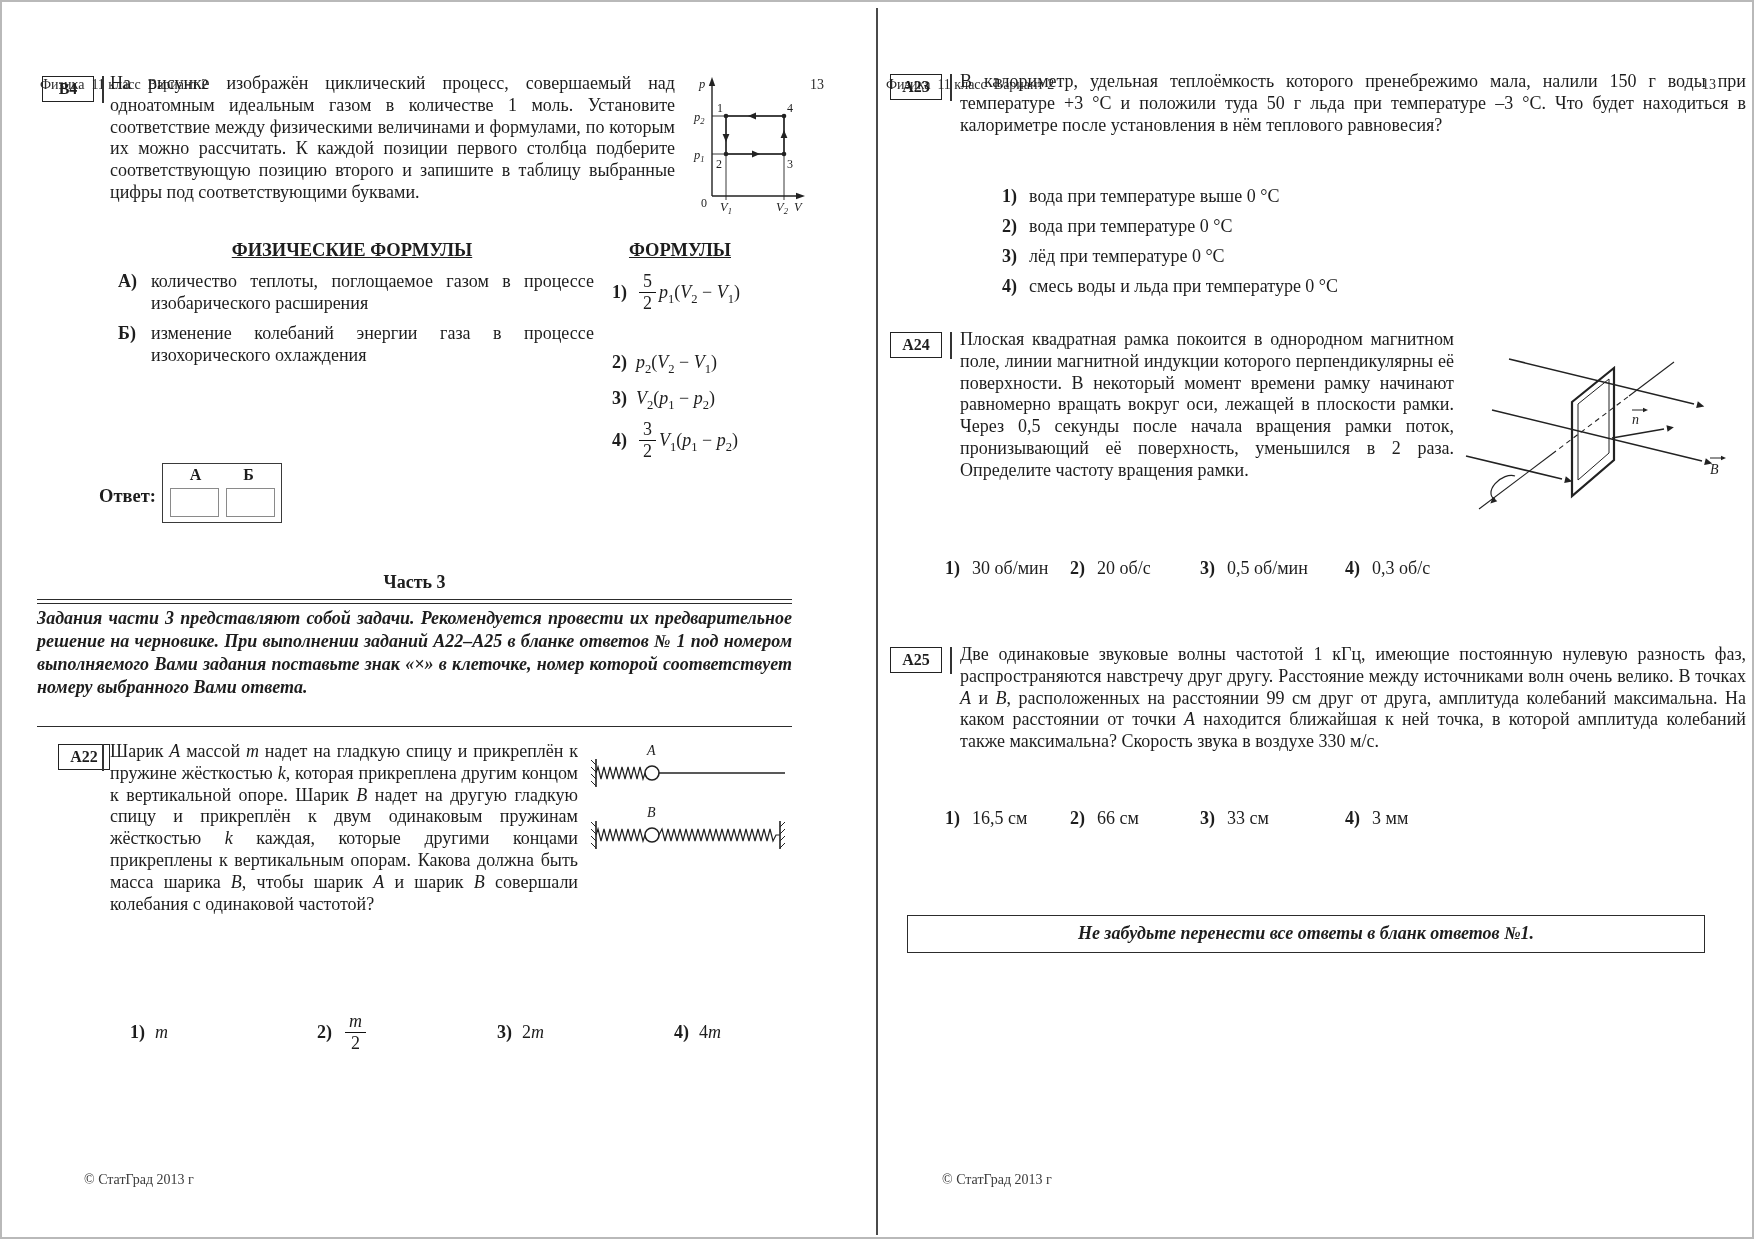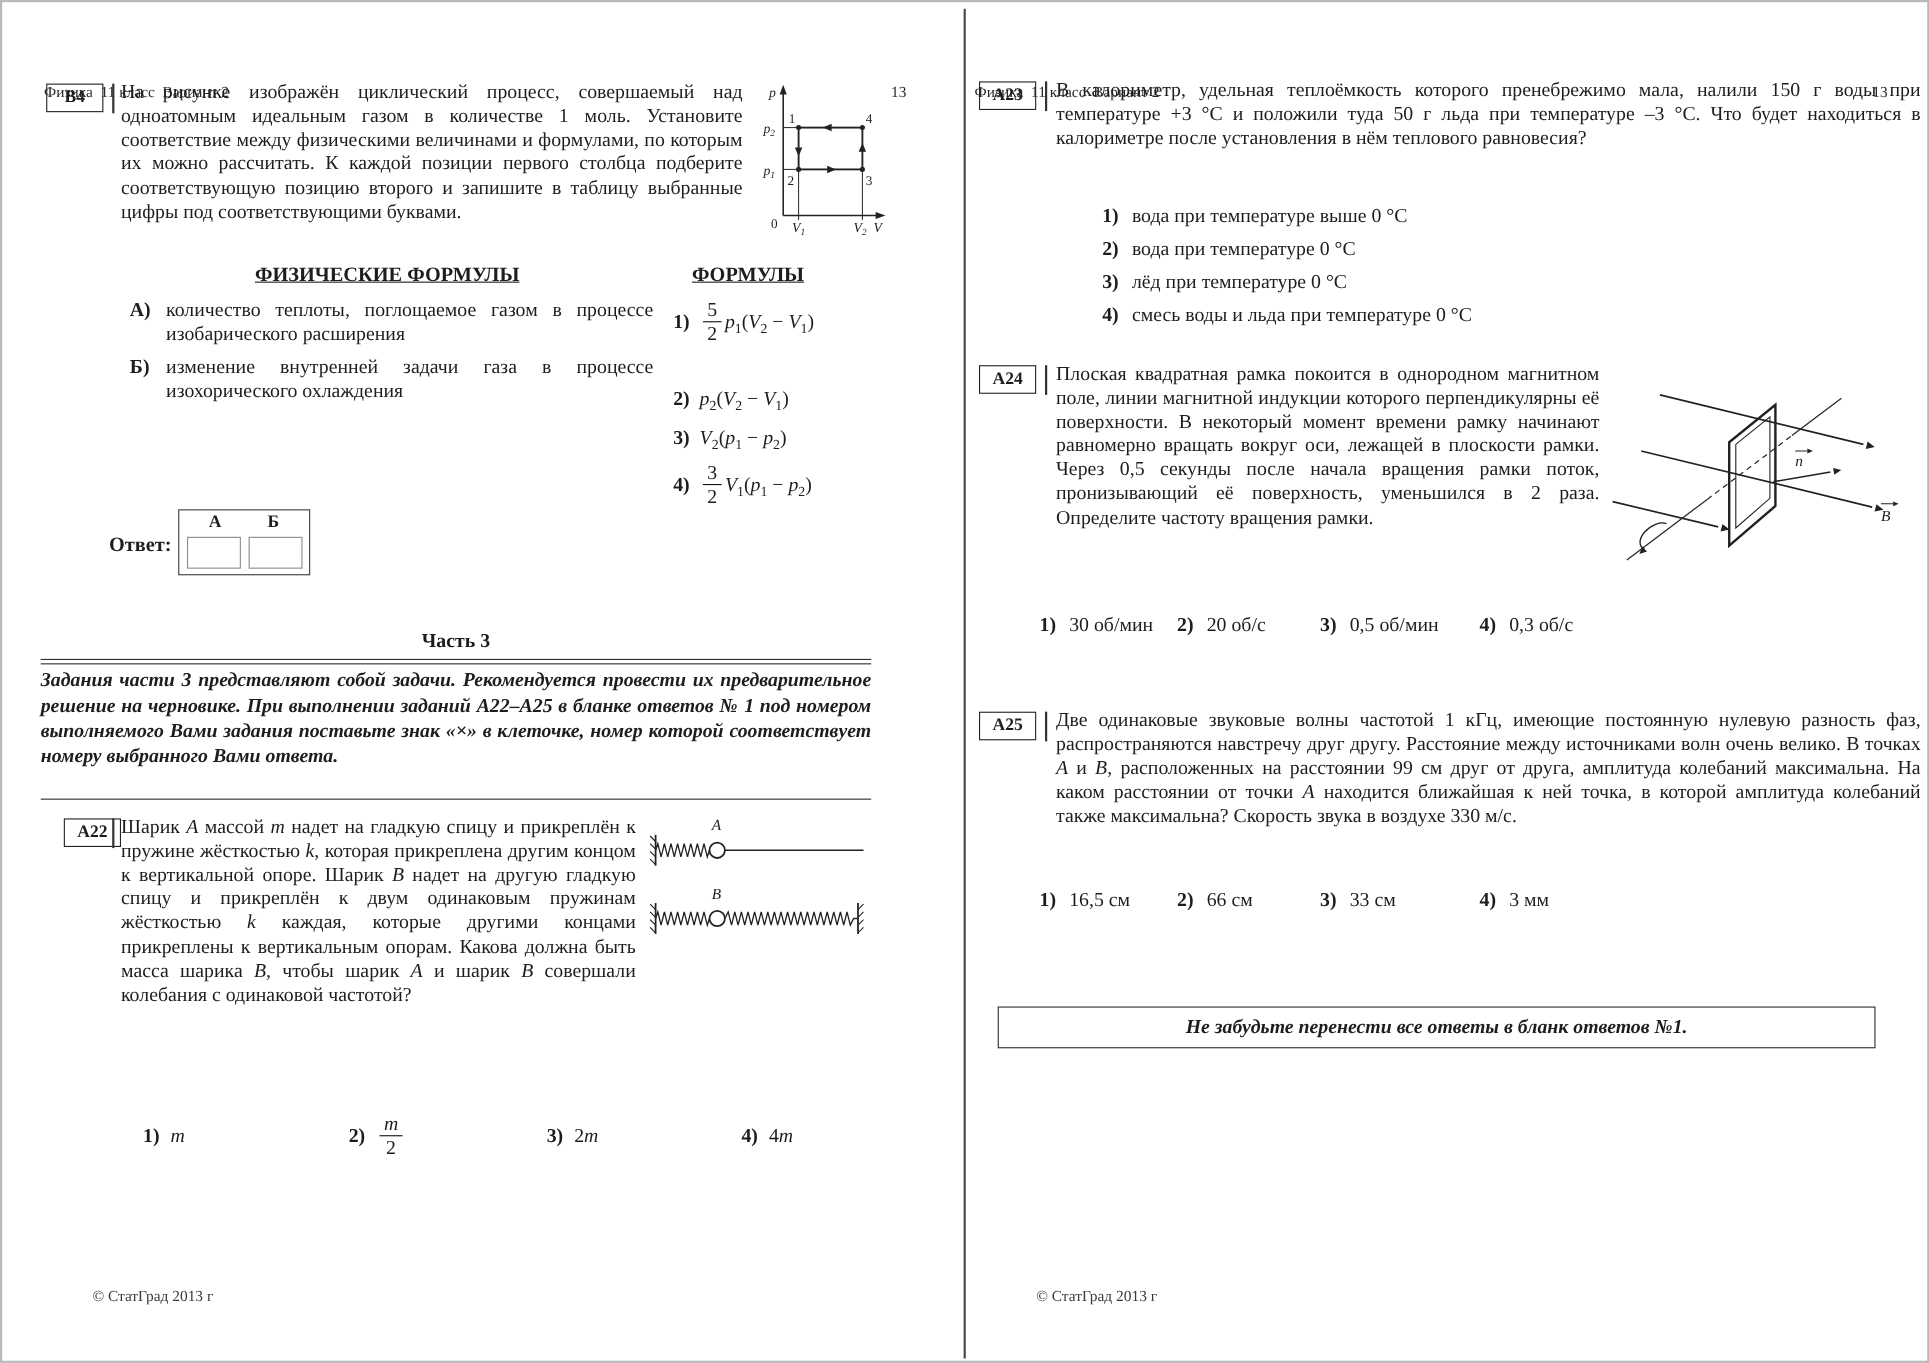--- a/index.html
+++ b/index.html
@@ -103,21 +103,21 @@
 
     <div class="colhead" style="left:150px;top:238px;width:400px"><span>ФИЗИЧЕСКИЕ ФОРМУЛЫ</span></div>
     <div class="colhead" style="left:608px;top:238px;width:140px"><span>ФОРМУЛЫ</span></div>
 
     <div class="qty" style="left:116px;top:268px;width:476px">
       <span class="qlabel">А)</span>
       <span class="qtxt">количество теплоты, поглощаемое газом в процессе изобарического расширения</span>
     </div>
     <div class="qty" style="left:116px;top:320px;width:476px">
       <span class="qlabel">Б)</span>
-      <span class="qtxt">изменение внутренней задачи газа в процессе изохорического охлаждения</span>
+      <span class="qtxt">изменение колебаний энергии газа в процессе изохорического охлаждения</span>
     </div>
 
     <div class="formula" style="left:610px;top:270px">
       <span class="flabel">1)</span>
       <span class="frac">
           <span class="fnum">5</span>
           <span class="fden">2</span>
         </span>
       <span class="fexpr"><i>p</i><sub>1</sub>(<i>V</i><sub>2</sub> − <i>V</i><sub>1</sub>)</span>
     </div>

